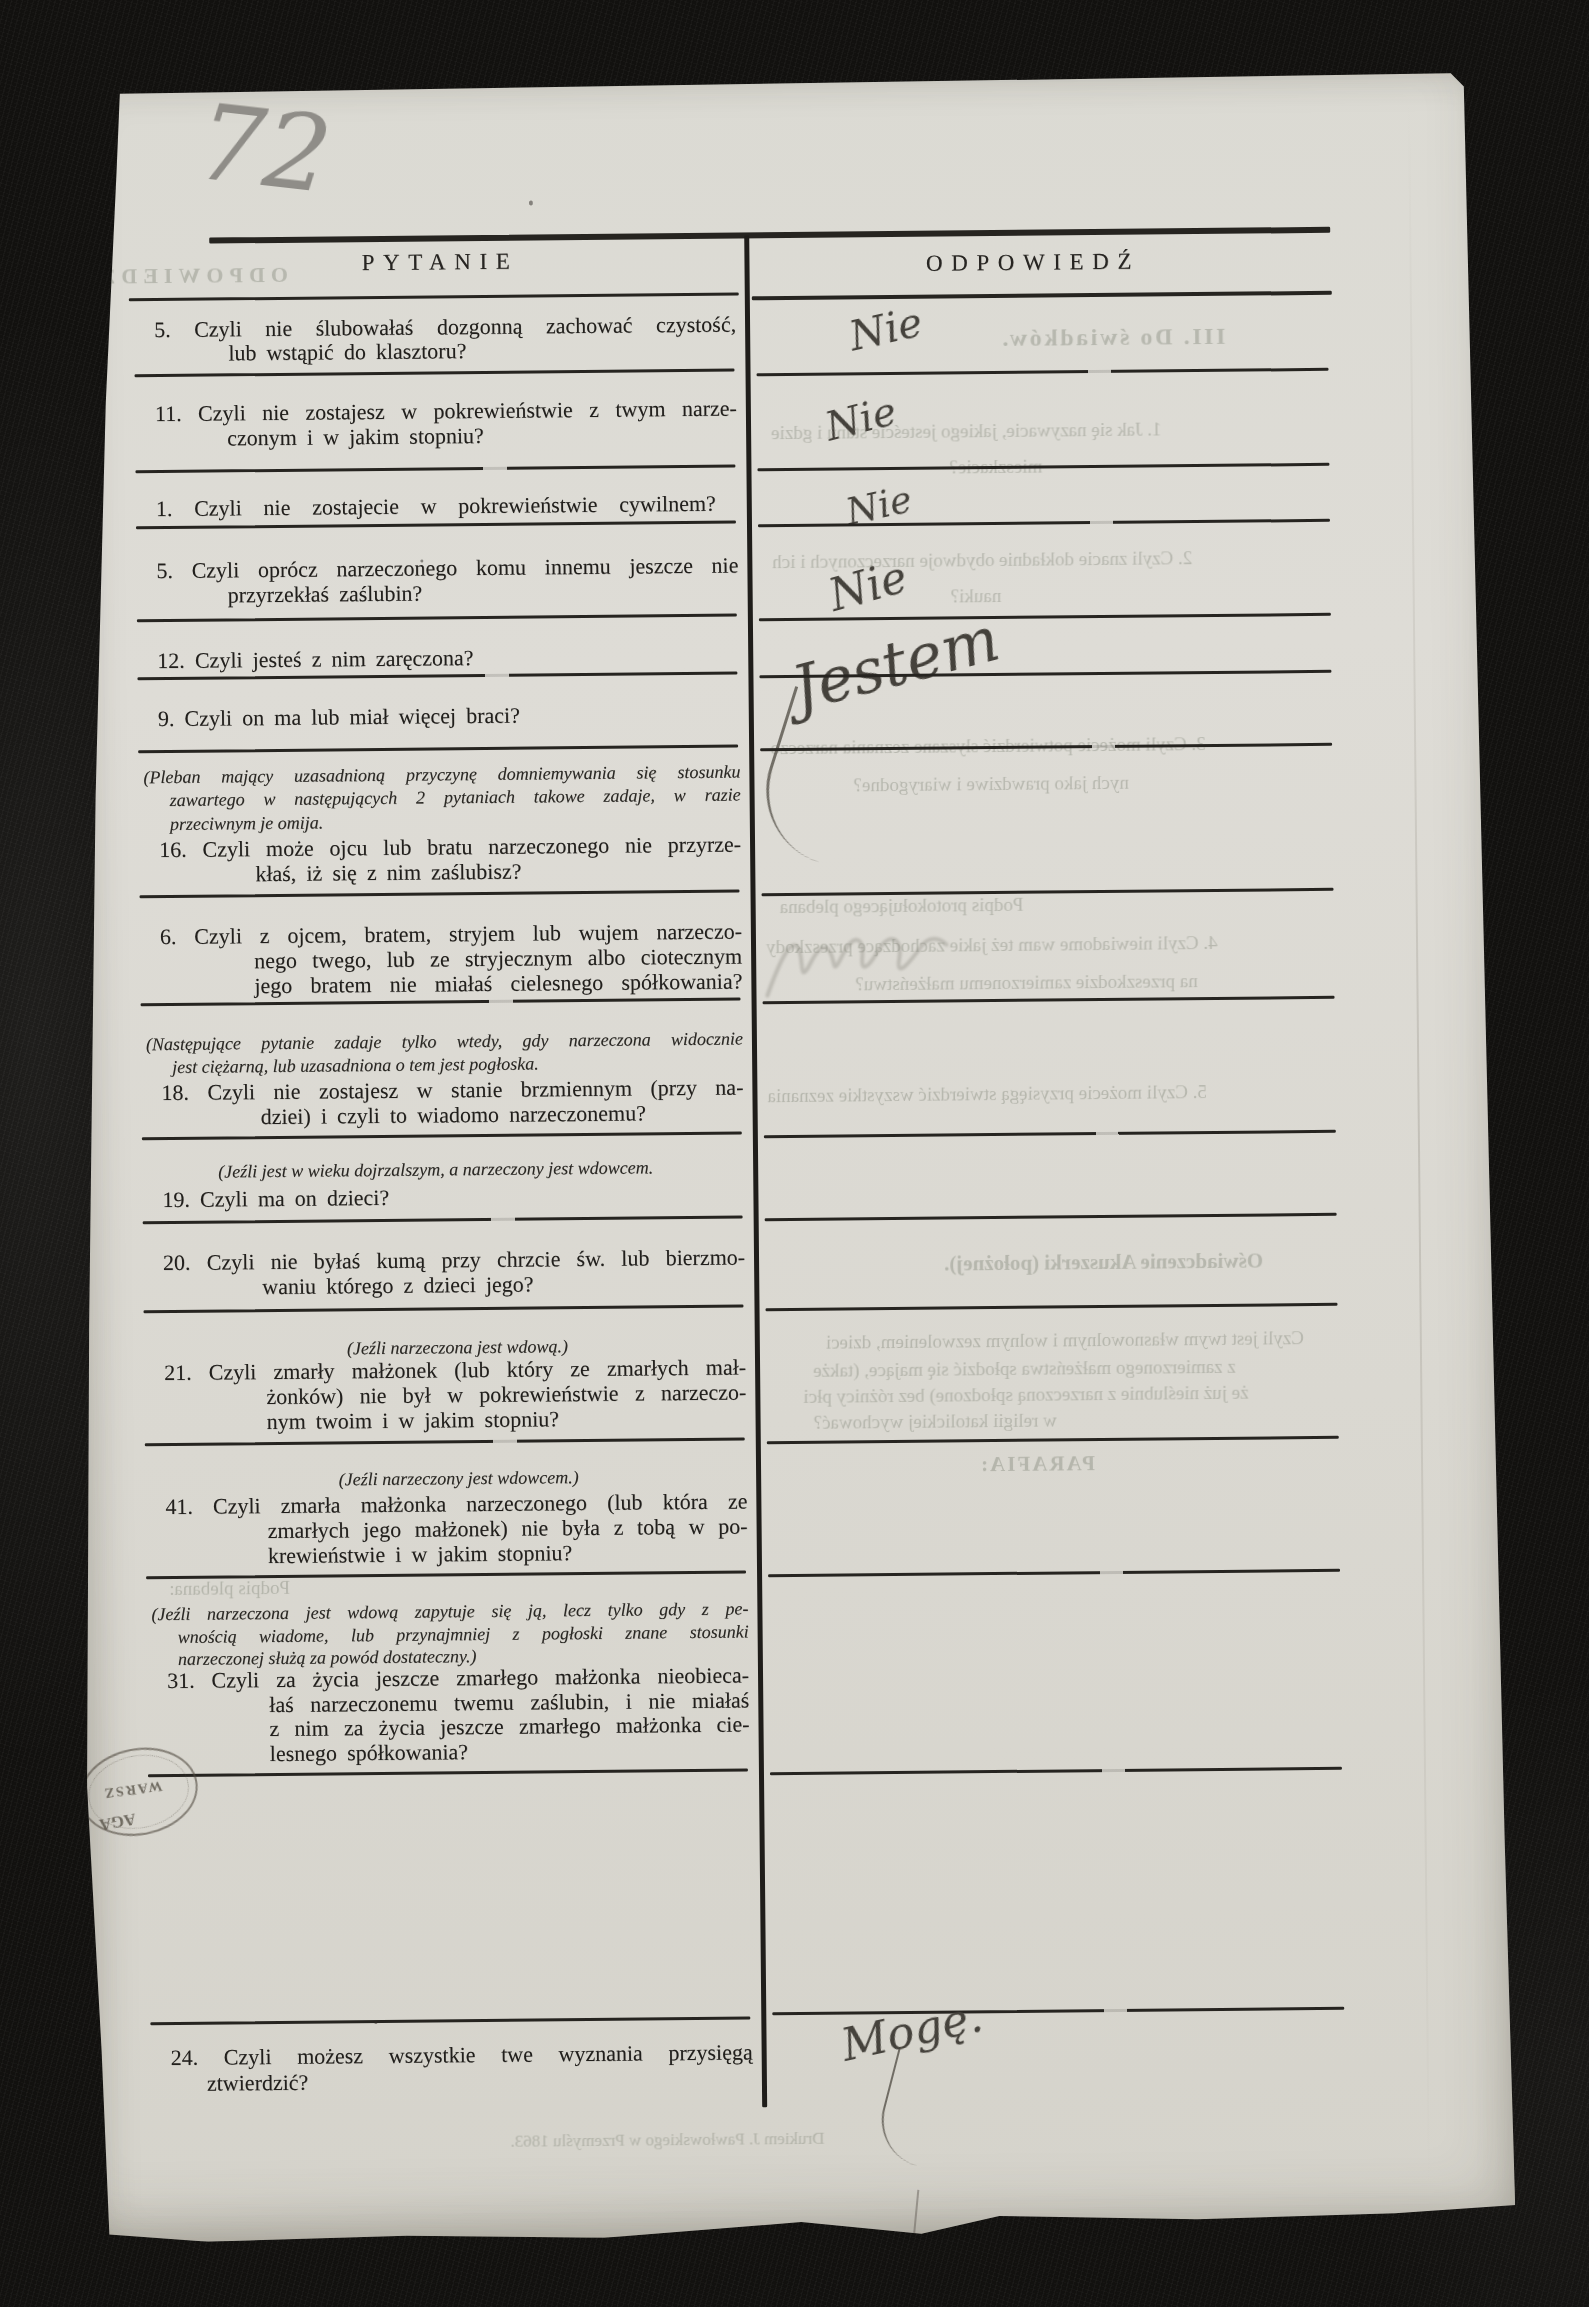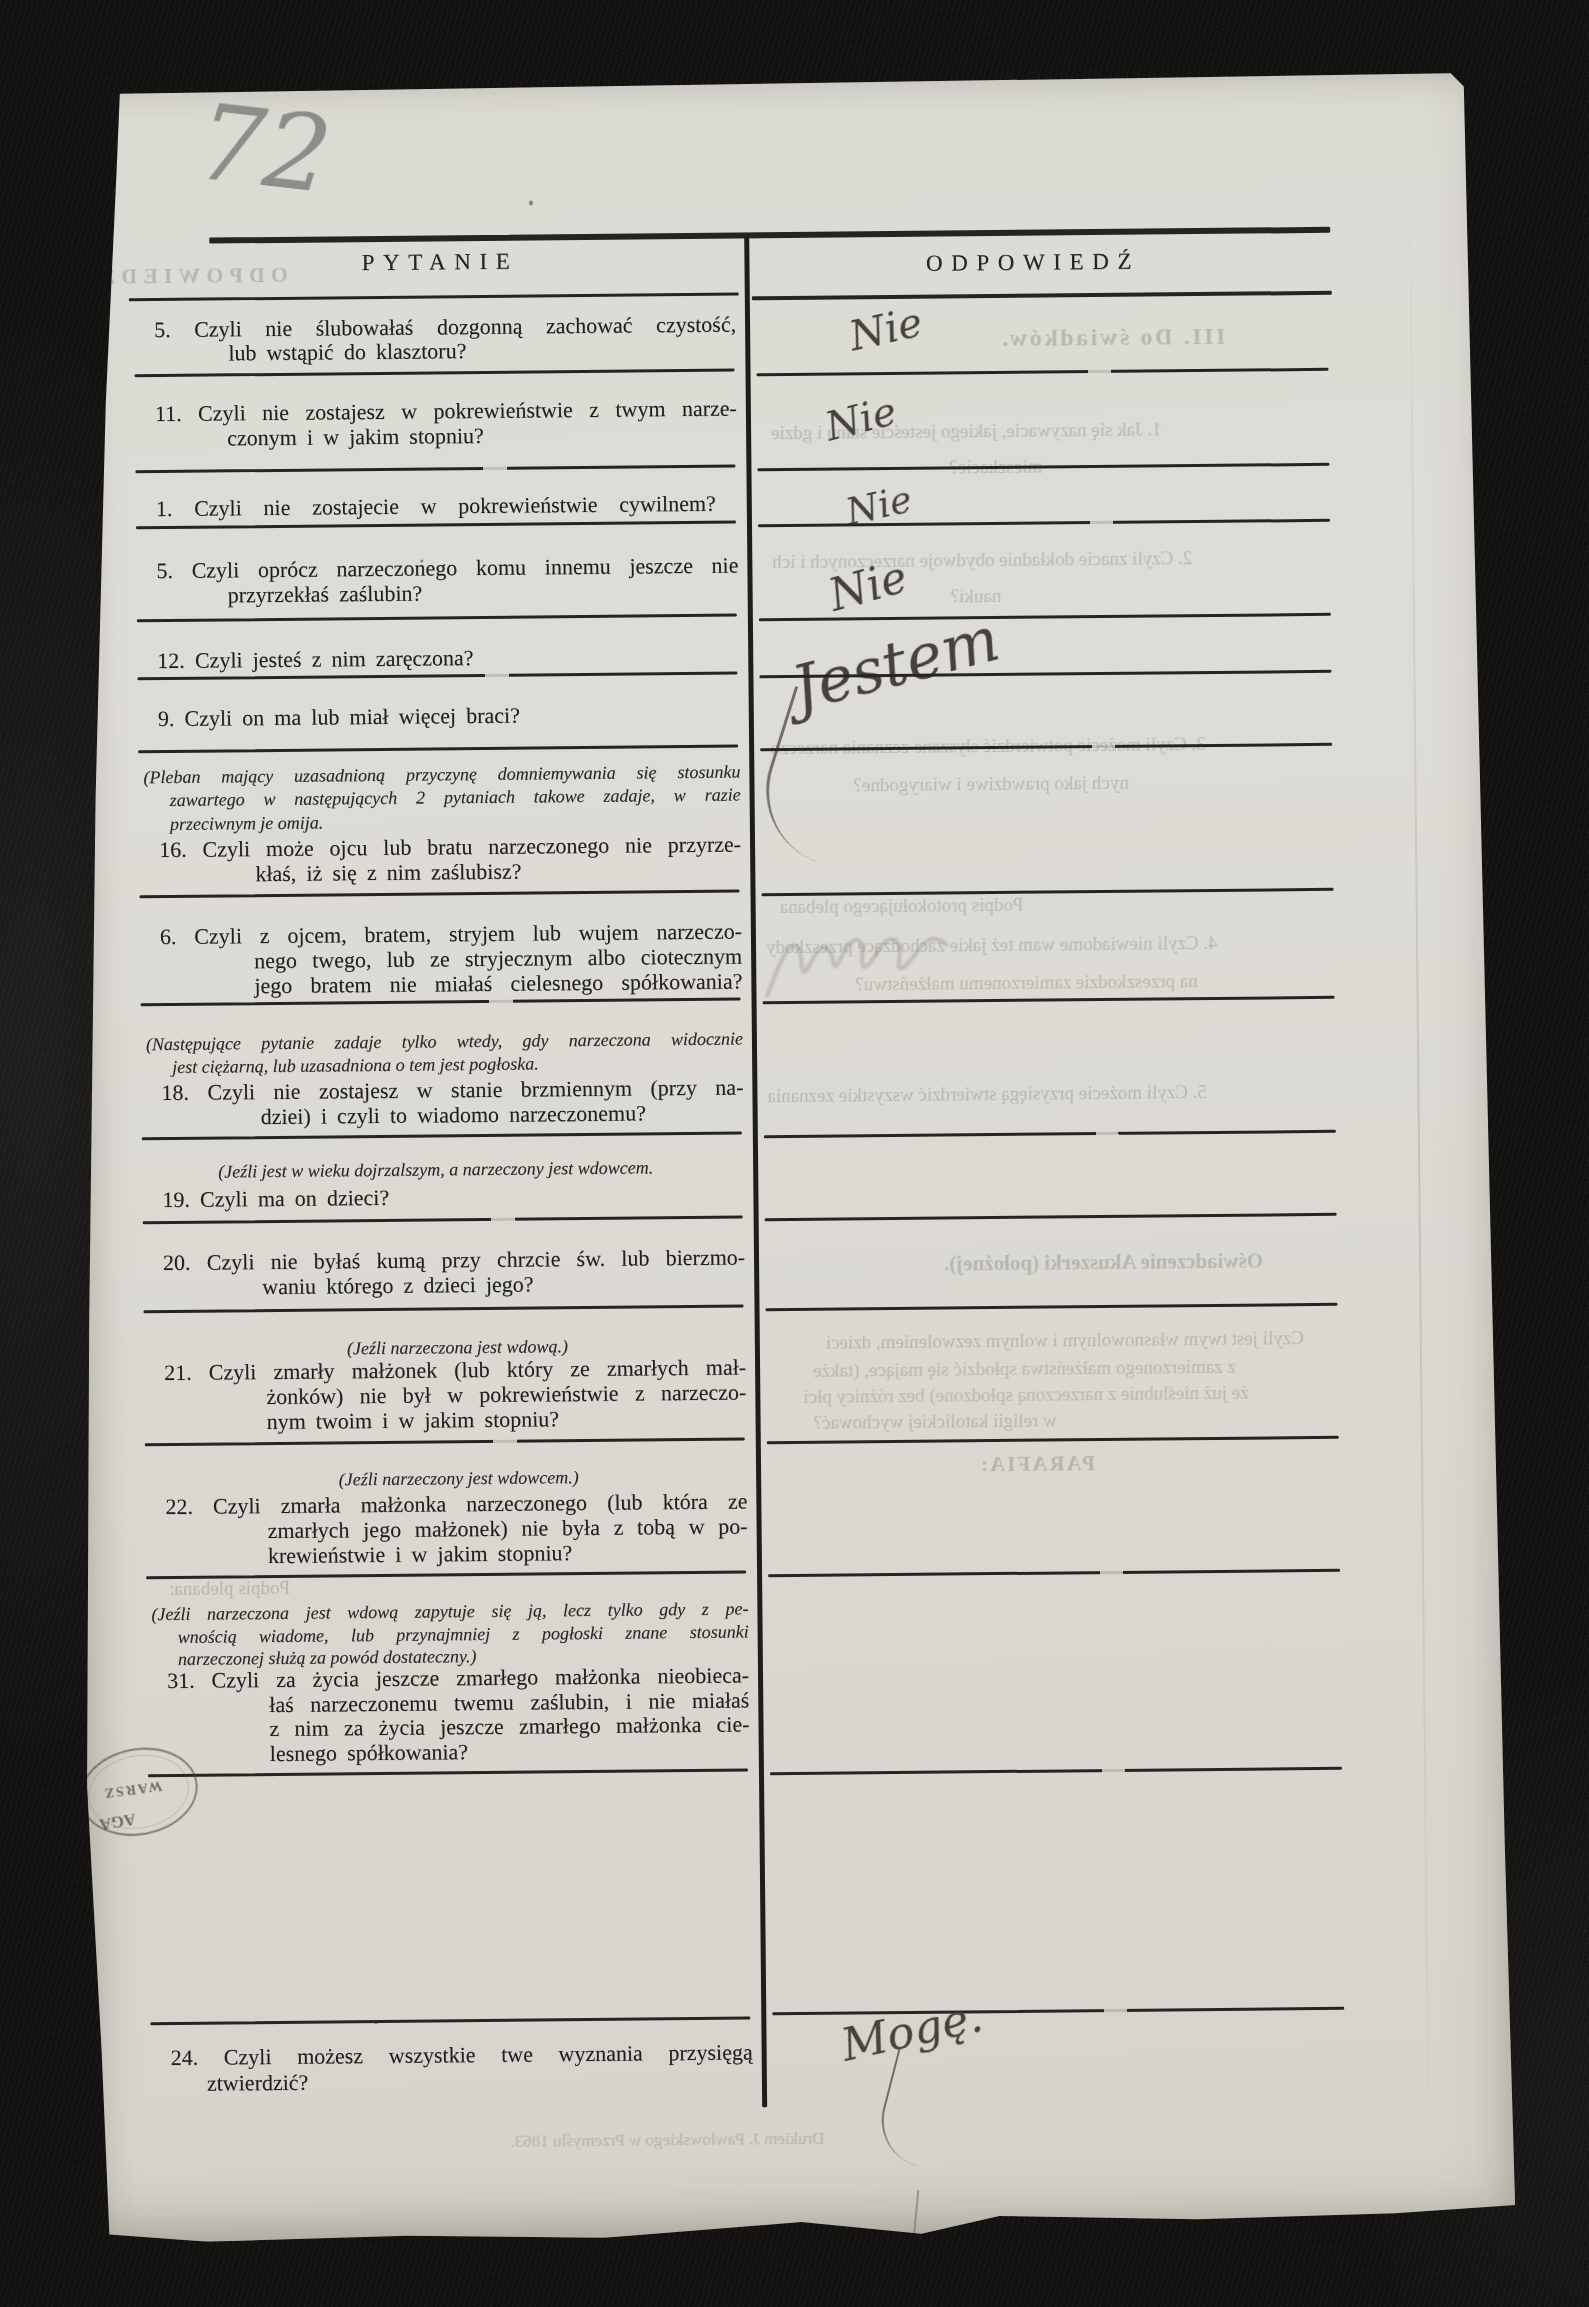--- a/index.html
+++ b/index.html
@@ -190,21 +190,21 @@
       <span>21.</span>
       <span>Czyli zmarły małżonek (lub który ze zmarłych mał-</span>
     </div>
     <div class="ql jl" style="left:191px;top:1317px;width:480px;">żonków) nie był w pokrewieństwie z narzeczo-</div>
     <div class="ql ws" style="left:191px;top:1342px;">nym twoim i w jakim stopniu?</div>
     <div class="rl gap" style="left:69px;top:1374px;width:600px;height:2.6px;"></div>
     <div class="rl" style="left:691px;top:1378px;width:572px;height:2.6px;"></div>
 
     <div class="ql nt ctr" style="left:119px;top:1403px;width:527px;">(Jeźli narzeczony jest wdowcem.)</div>
     <div class="ql jl" style="left:89px;top:1426px;width:582px;">
-      <span>22.</span>
+      <span>41.</span>
       <span>Czyli zmarła małżonka narzeczonego (lub która ze</span>
     </div>
     <div class="ql jl" style="left:191px;top:1451px;width:480px;">zmarłych jego małżonek) nie była z tobą w po-</div>
     <div class="ql ws" style="left:191px;top:1476px;">krewieństwie i w jakim stopniu?</div>
     <div class="rl" style="left:69px;top:1507px;width:600px;height:2.6px;"></div>
     <div class="rl gap" style="left:691px;top:1511px;width:572px;height:2.6px;"></div>
 
     <div class="ql nt jl" style="left:74px;top:1536px;width:597px;">(Jeźli narzeczona jest wdową zapytuje się ją, lecz tylko gdy z pe-</div>
     <div class="ql nt jl" style="left:100px;top:1559px;width:571px;">wnością wiadome, lub przynajmniej z pogłoski znane stosunki</div>
     <div class="ql nt" style="left:100px;top:1581px;">narzeczonej służą za powód dostateczny.)</div>

